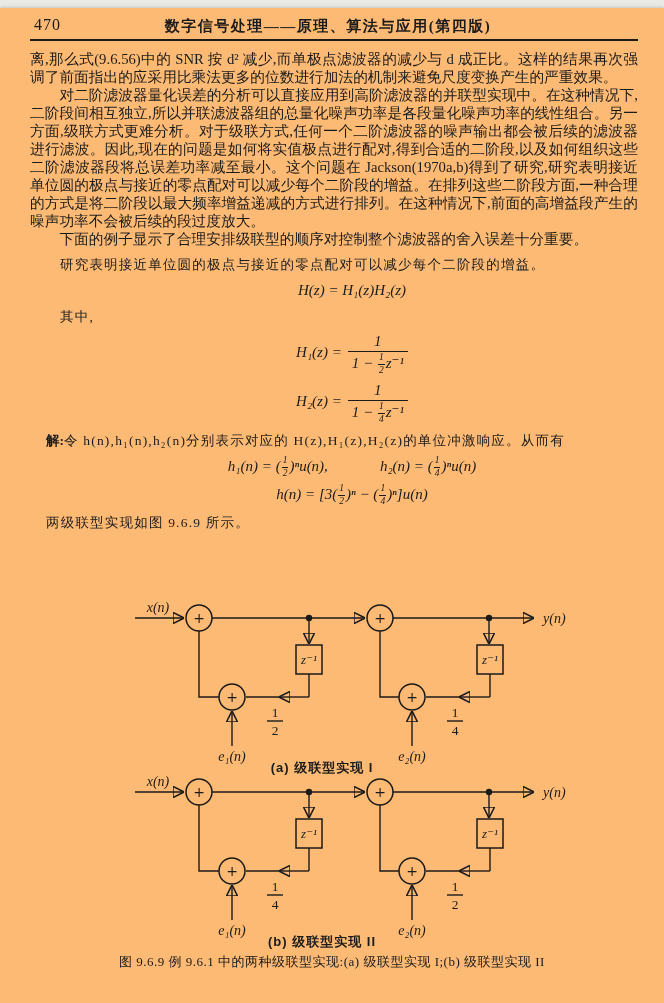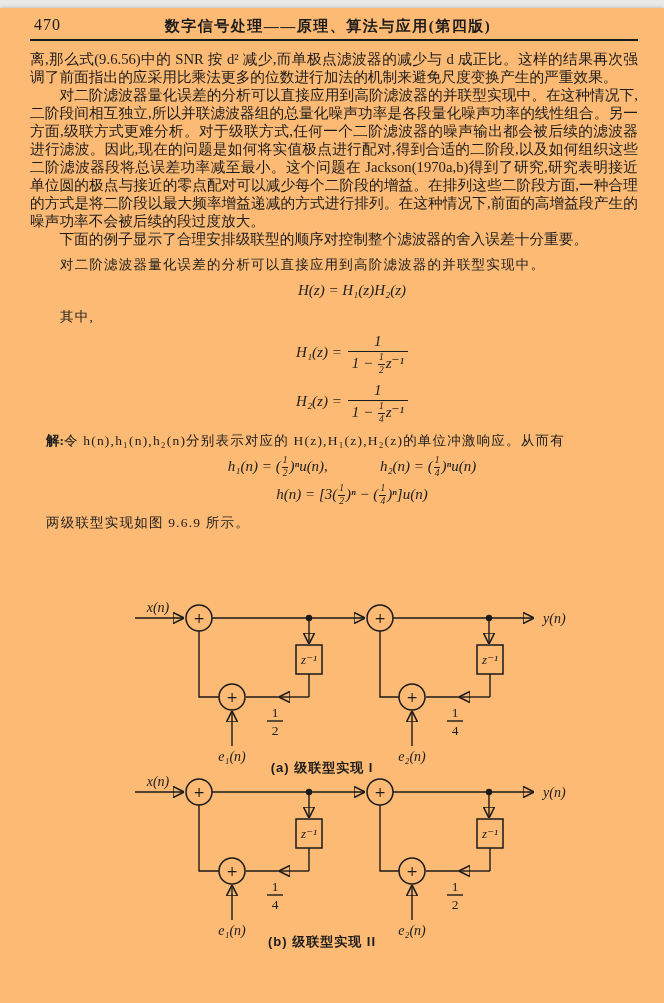--- a/index.html
+++ b/index.html
@@ -98,21 +98,21 @@
   <div class="header">
     <span class="page-number">470</span>
     <span class="header-title">数字信号处理——原理、算法与应用(第四版)</span>
   </div>
 
   <div class="content">
     <p class="para">离,那么式(9.6.56)中的 SNR 按 d² 减少,而单极点滤波器的减少与 d 成正比。这样的结果再次强调了前面指出的应采用比乘法更多的位数进行加法的机制来避免尺度变换产生的严重效果。</p>
     <p class="para indent">对二阶滤波器量化误差的分析可以直接应用到高阶滤波器的并联型实现中。在这种情况下,二阶段间相互独立,所以并联滤波器组的总量化噪声功率是各段量化噪声功率的线性组合。另一方面,级联方式更难分析。对于级联方式,任何一个二阶滤波器的噪声输出都会被后续的滤波器进行滤波。因此,现在的问题是如何将实值极点进行配对,得到合适的二阶段,以及如何组织这些二阶滤波器段将总误差功率减至最小。这个问题在 Jackson(1970a,b)得到了研究,研究表明接近单位圆的极点与接近的零点配对可以减少每个二阶段的增益。在排列这些二阶段方面,一种合理的方式是将二阶段以最大频率增益递减的方式进行排列。在这种情况下,前面的高增益段产生的噪声功率不会被后续的段过度放大。</p>
     <p class="para indent">下面的例子显示了合理安排级联型的顺序对控制整个滤波器的舍入误差十分重要。</p>
 
-    <div class="kai">对二阶滤波器量化误差的分析可以直接应用到高阶滤波器的并联型实现中。</div>
+    <div class="kai">研究表明接近单位圆的极点与接近的零点配对可以减少每个二阶段的增益。</div>
 
     <div class="eq">H(z) = H₁(z)H₂(z)</div>
 
     <div class="kai">其中,</div>
 
     <div class="eq eq-frac-row">
       <span>H₁(z) =</span><span class="frac"><span class="num">1</span><span class="den"><span>1 − </span><span class="sfrac"><span class="sn">1</span><span class="sd">2</span></span><span>z⁻¹</span></span></span>
     </div>
 
     <div class="eq eq-frac-row">
@@ -229,14 +229,15 @@
     <text class="gain-den" x="455" y="135">2</text>
     <circle class="adder" cx="412" cy="97" r="13"></circle>
     <text class="plus-sym" x="412" y="102">+</text>
     <path d="M399,97 L380,97 L380,31"></path>
     <line x1="412" y1="146" x2="412" y2="112" marker-end="url(#arr-b)"></line>
     <text class="sig-label" x="412" y="161">e₂(n)</text>
 
     <text class="sub-caption" x="322" y="172">(b) 级联型实现 II</text>
   </svg>
 
+  <div class="figure-caption">图 9.6.9   例 9.6.1 中的两种级联型实现:(a) 级联型实现 I;(b) 级联型实现 II</div>
 
 </div>
 
 </body></html>

